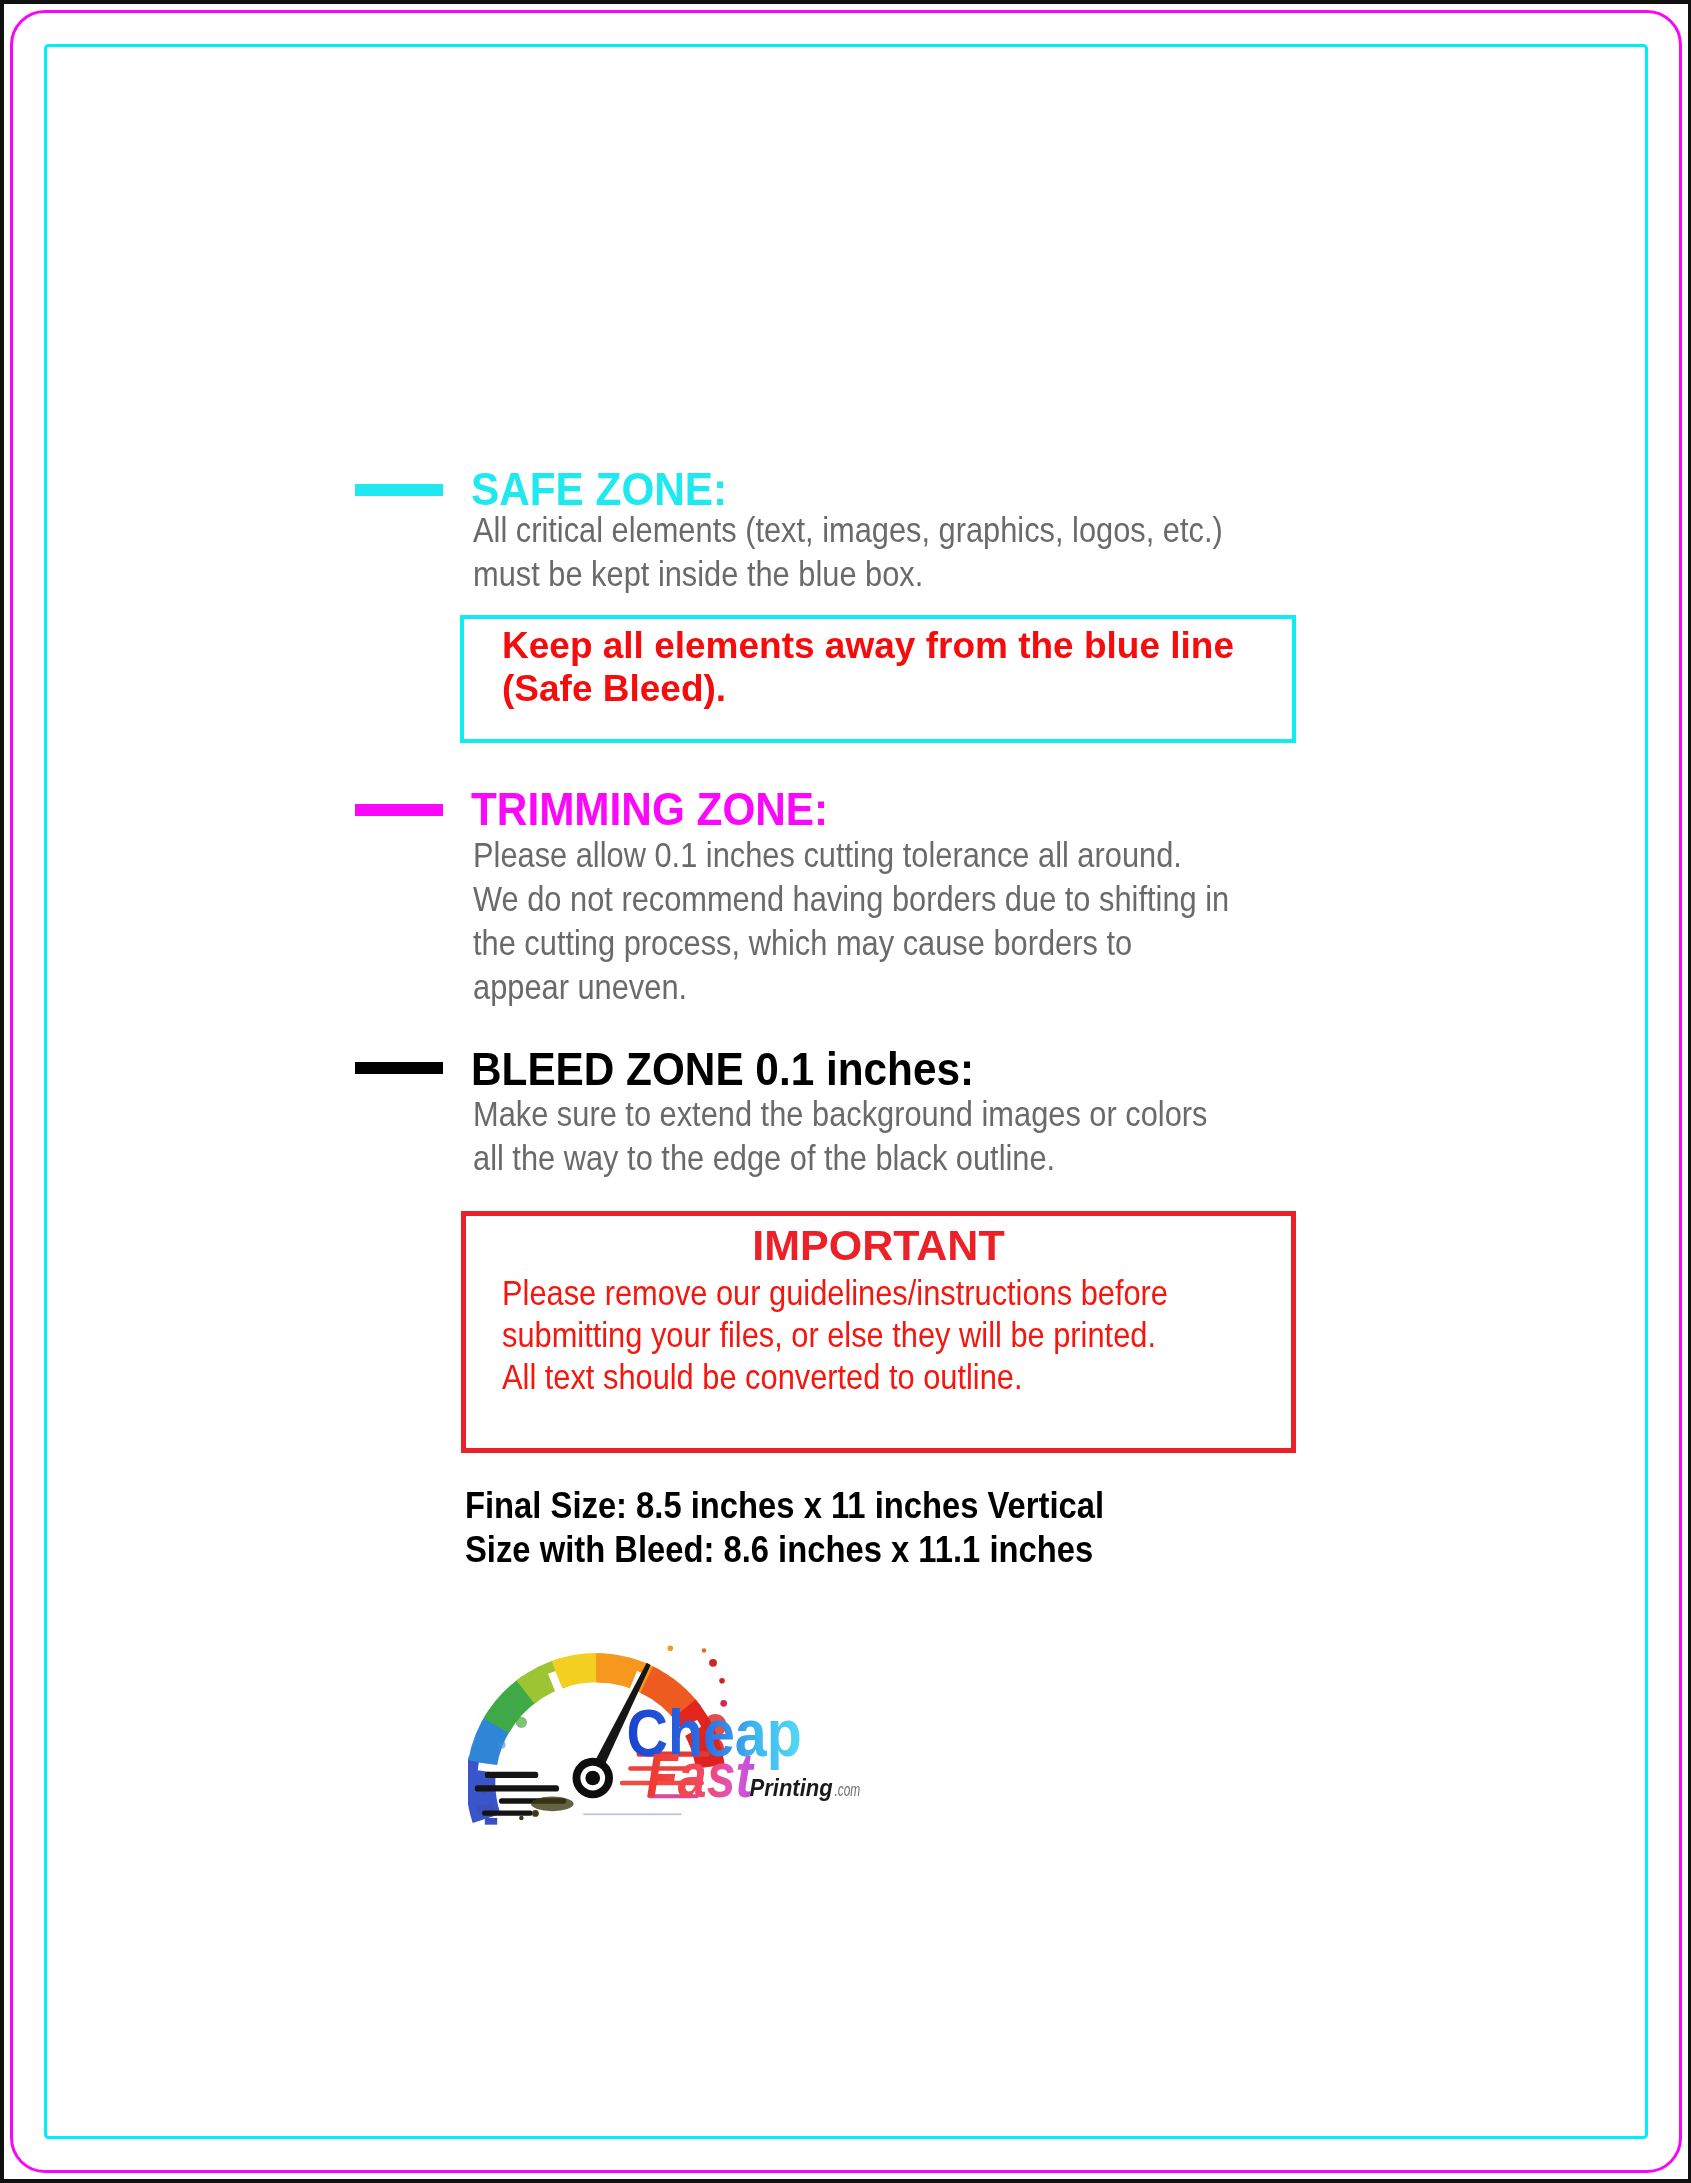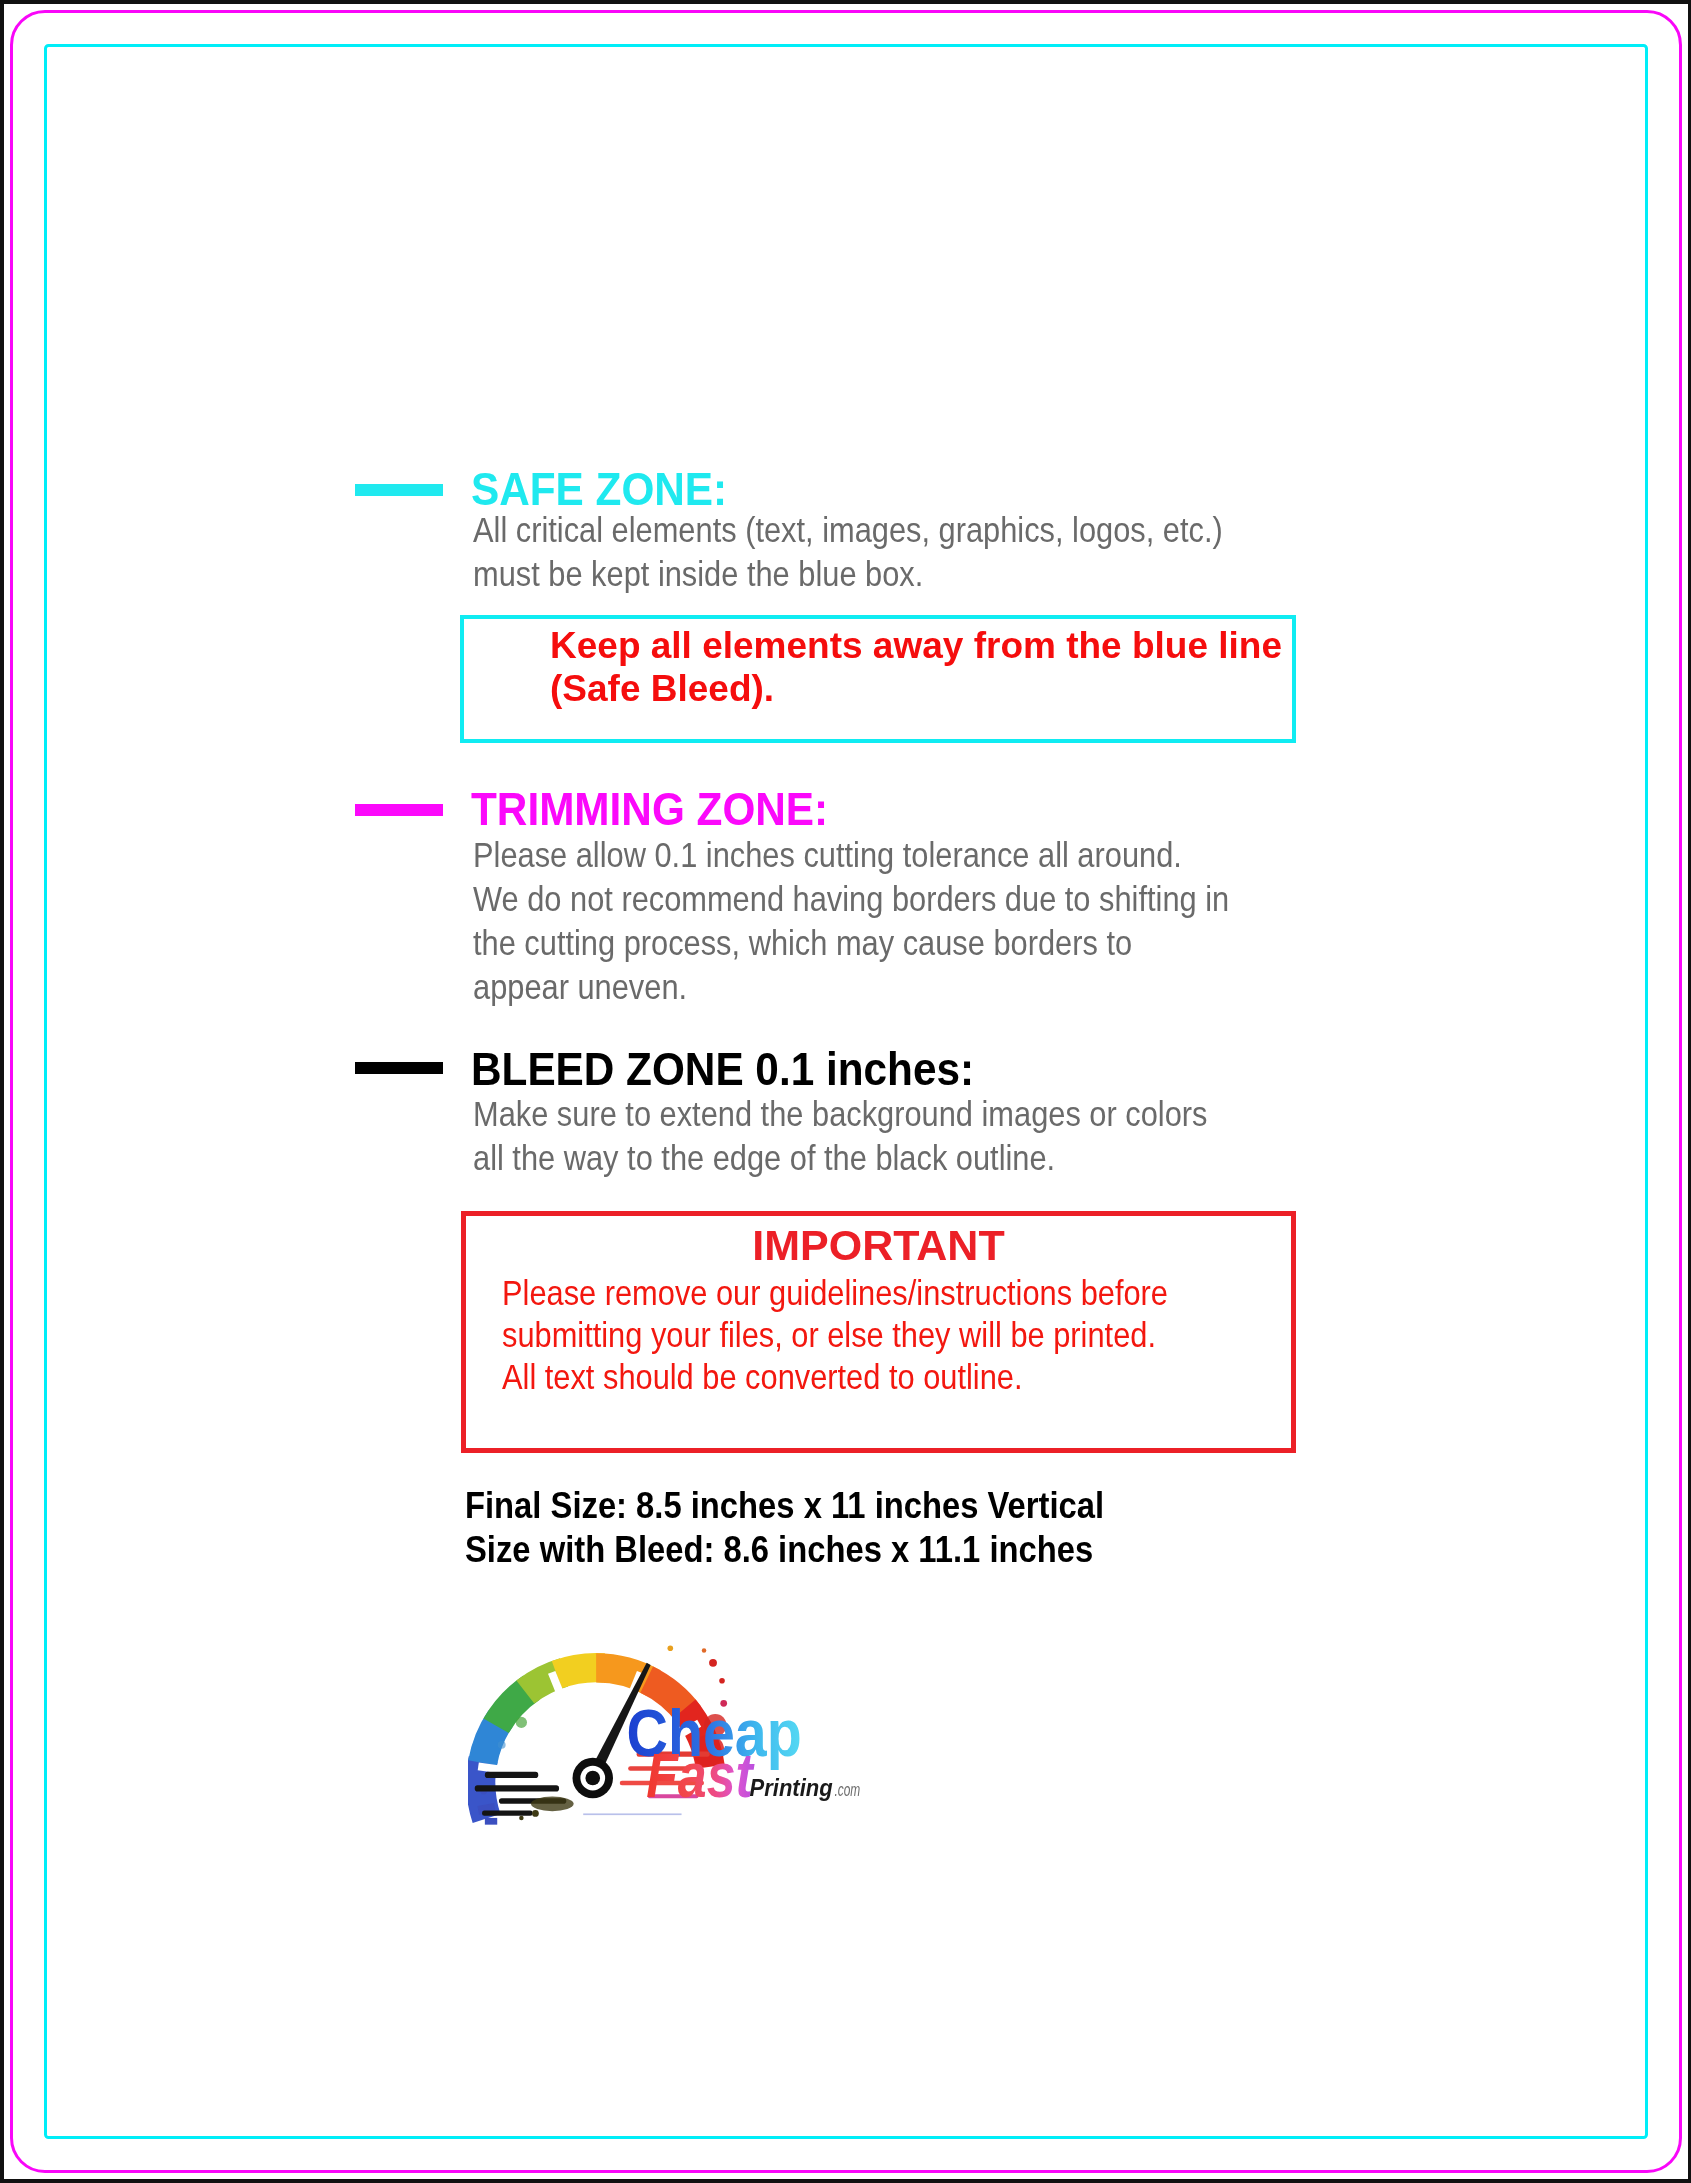--- a/index.html
+++ b/index.html
@@ -33,21 +33,21 @@
     position:absolute; left:473px; color:#6a6a6a; font-size:35px; line-height:44px;
     transform:scaleX(.88); transform-origin:0 0; white-space:nowrap;
   }
   .para.safe  { top:508px; }
   .para.trim  { top:833px; }
   .para.bleed { top:1092px; }
 
   
   .note-box {
     position:absolute; left:460px; top:615px; width:836px; height:128px;
-    border:4.5px solid #10ecf2; box-sizing:border-box;padding-left:48px;
+    border:4.5px solid #10ecf2; box-sizing:border-box;
   }
   .note-box .note-text {
     margin:4.5px 0 0 38px; color:#f50d0d; font-weight:bold; font-size:37px; line-height:43px;
     white-space:nowrap;
   }
 
   
   .important-box {
     position:absolute; left:461px; top:1211px; width:835px; height:242px;
     border:5.6px solid #ec2027; box-sizing:border-box;

